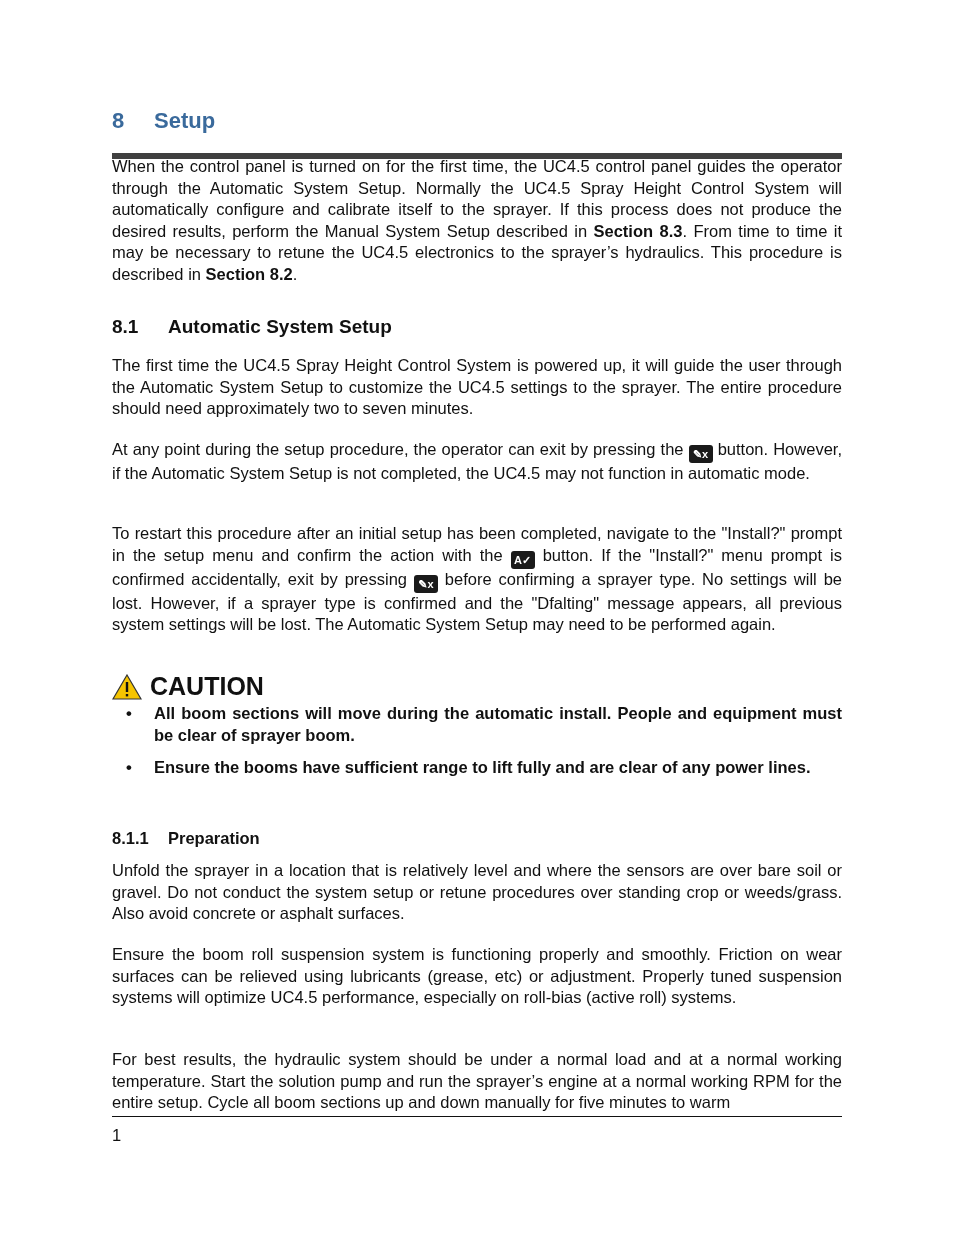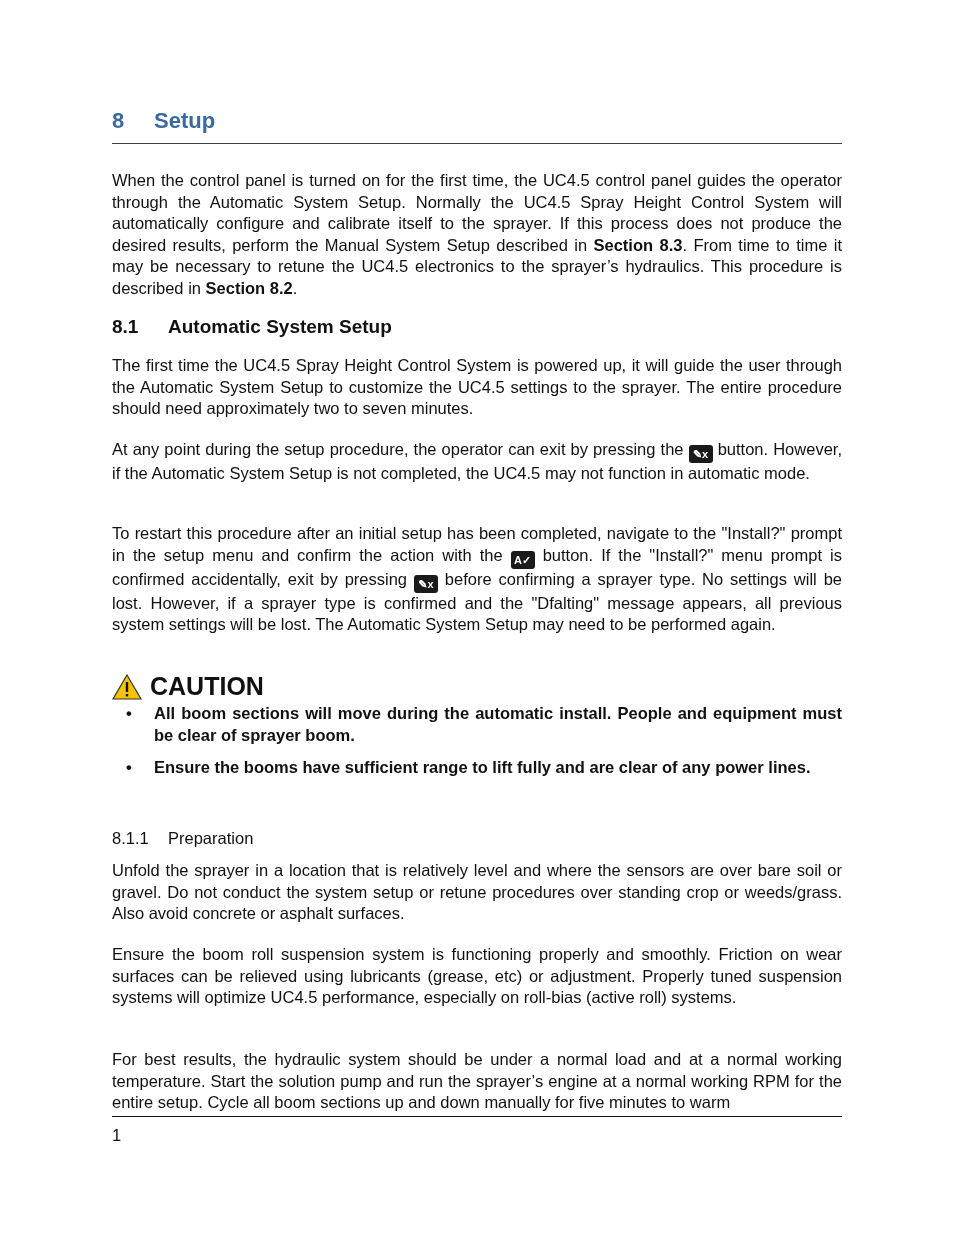--- a/index.html
+++ b/index.html
@@ -1,43 +1,43 @@
 <!DOCTYPE html>
 <html><head>
 <meta charset="utf-8">
 <style>
   html, body { margin: 0; padding: 0; background: #ffffff; }
   body { width: 954px; height: 1235px; position: relative; font-family: "Liberation Sans", sans-serif; color: #111; }
   .page { position: absolute; left: 112px; top: 0; width: 730px; }
-  .h1 { position: absolute; top: 108px; left: 0; width: 730px; border-bottom: 1px solid #404040; padding-bottom: 9px; color: #3a6a9c; font-weight: bold; font-size: 22px; }
+  .h1 { position: absolute; top: 108px; left: 0; width: 730px; border-bottom: 6px solid #404040; padding-bottom: 19px; color: #3a6a9c; font-weight: bold; font-size: 22px; }
   .h1 .num { display: inline-block; width: 42px; }
   .p { position: absolute; left: 0; width: 730px; font-size: 16.5px; line-height: 21.5px; text-align: justify; }
   .h2 { position: absolute; left: 0; font-weight: bold; font-size: 19px; }
   .h2 .num { display: inline-block; width: 56px; }
-  .h3 { position: absolute; left: 0; font-weight: normal; font-size: 16.5px; }
+  .h3 { position: absolute; left: 0; font-weight: bold; font-size: 16.5px; }
   .h3 .num { display: inline-block; width: 56px; }
   .btn-icon { display: inline-block; width: 24px; height: 18px; background: #1a1a1a; color: #fff; border-radius: 3px; font-size: 11px; line-height: 18px; text-align: center; vertical-align: -3px; font-weight: bold; }
   .caution { position: absolute; left: 0; top: 672px; font-weight: bold; font-size: 25px; display: flex; align-items: center; }
   .caution svg { margin-right: 8px; }
   .bullets { position: absolute; left: 0; top: 702px; width: 730px; font-weight: bold; font-size: 16.5px; line-height: 22px; }
   .bullet { display: flex; margin-bottom: 10px; }
   .bullet .dot { width: 42px; padding-left: 14px; box-sizing: border-box; }
   .bullet .txt { flex: 1; text-align: justify; }
   .footer-line { position: absolute; left: 0; top: 1116px; width: 730px; border-top: 1px solid #111; }
   .page-num { position: absolute; left: 0; top: 1126px; font-size: 16.5px; }
 </style>
 </head>
 <body>
 
 <div class="page">
   <div class="h1">
     <span class="num">8</span><span>Setup</span>
   </div>
 
-  <div class="p" style="top:170px">
+  <div class="p" style="top:156px">
     <span>When the control panel is turned on for the first time, the UC4.5 control panel guides the operator through the Automatic System Setup.  Normally the UC4.5 Spray Height Control System will automatically configure and calibrate itself to the sprayer.  If this process does not produce the desired results, perform the Manual System Setup described in </span><b>Section 8.3</b><span>.  From time to time it may be necessary to retune the UC4.5 electronics to the sprayer’s hydraulics.  This procedure is described in </span><b>Section 8.2</b><span>.</span>
   </div>
 
   <div class="h2" style="top:316px">
     <span class="num">8.1</span><span>Automatic System Setup</span>
   </div>
 
   <div class="p" style="top:355px">The first time the UC4.5 Spray Height Control System is powered up, it will guide the user through the Automatic System Setup to customize the UC4.5 settings to the sprayer.  The entire procedure should need approximately two to seven minutes.</div>
 
   <div class="p" style="top:439px">

